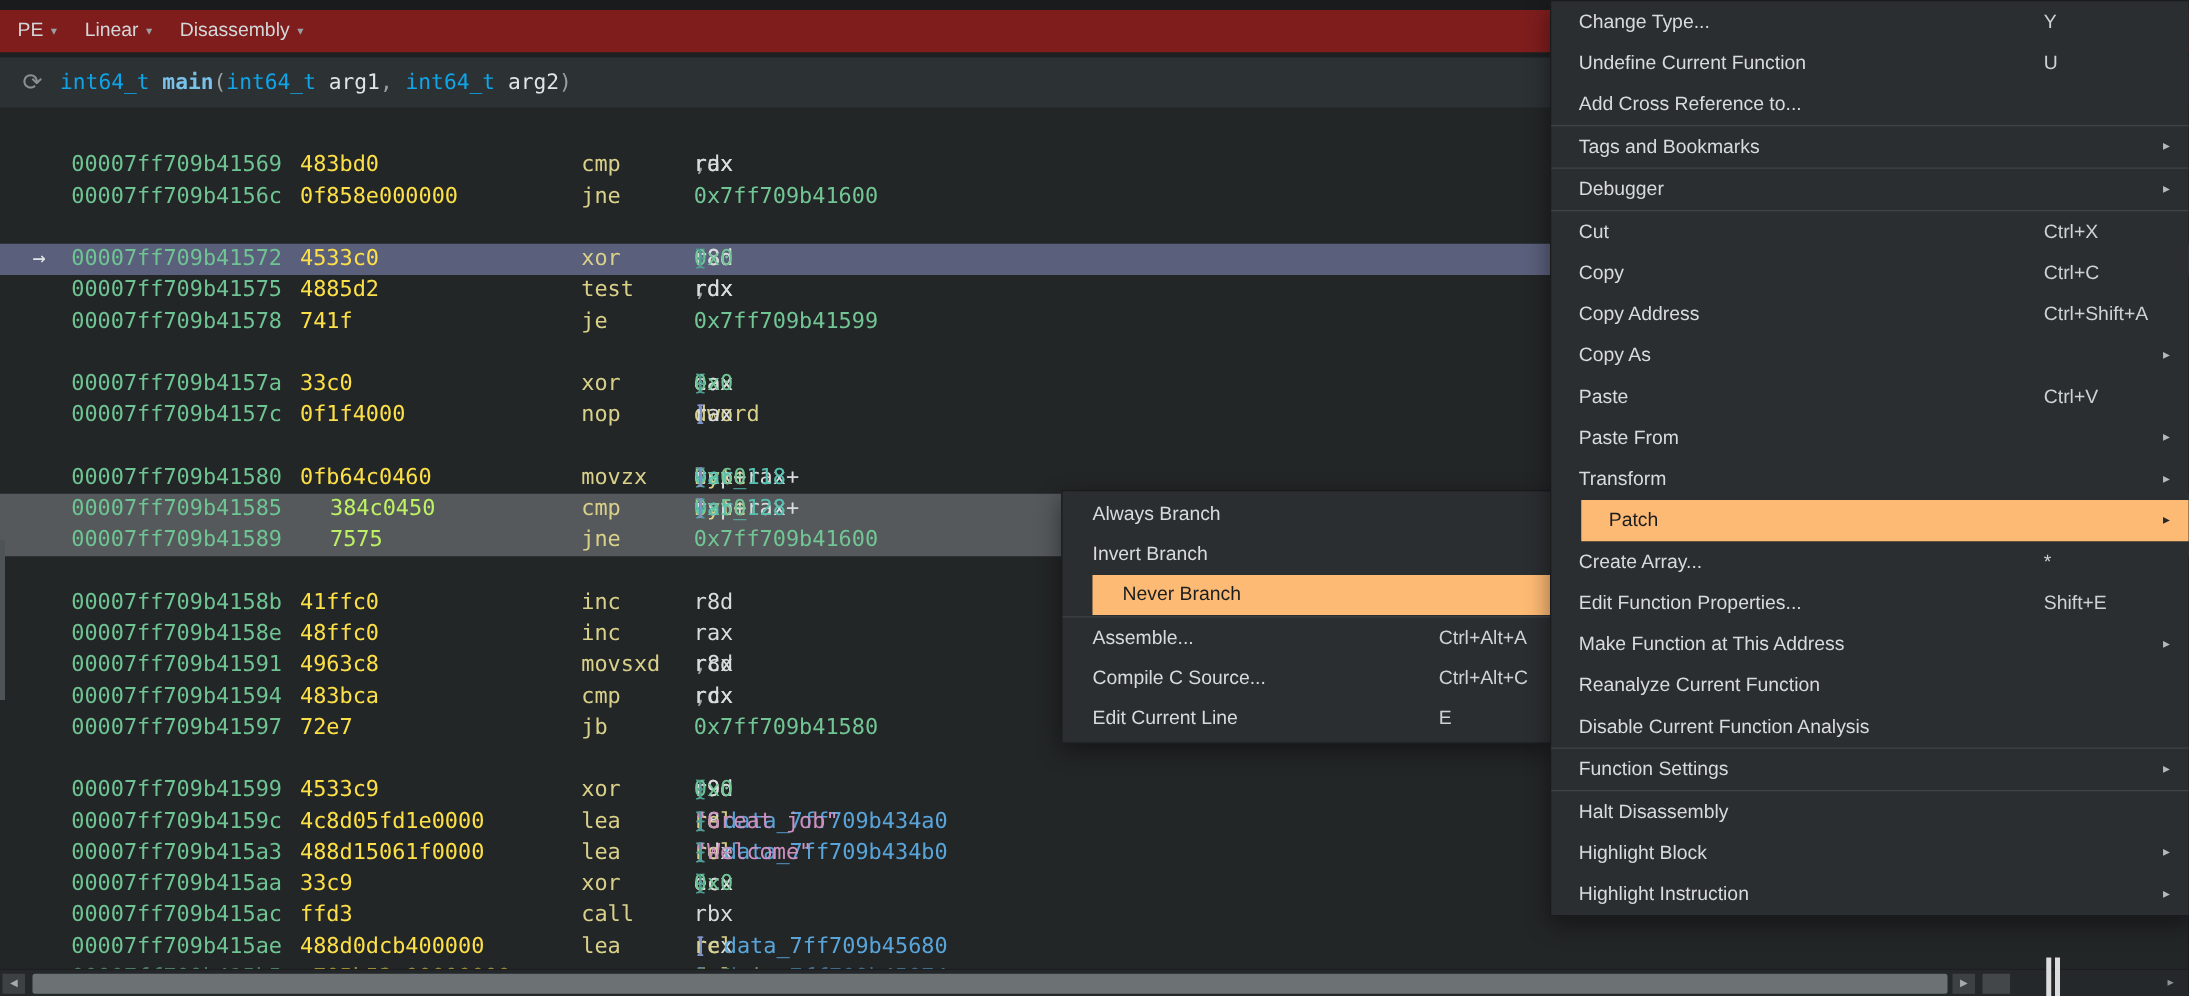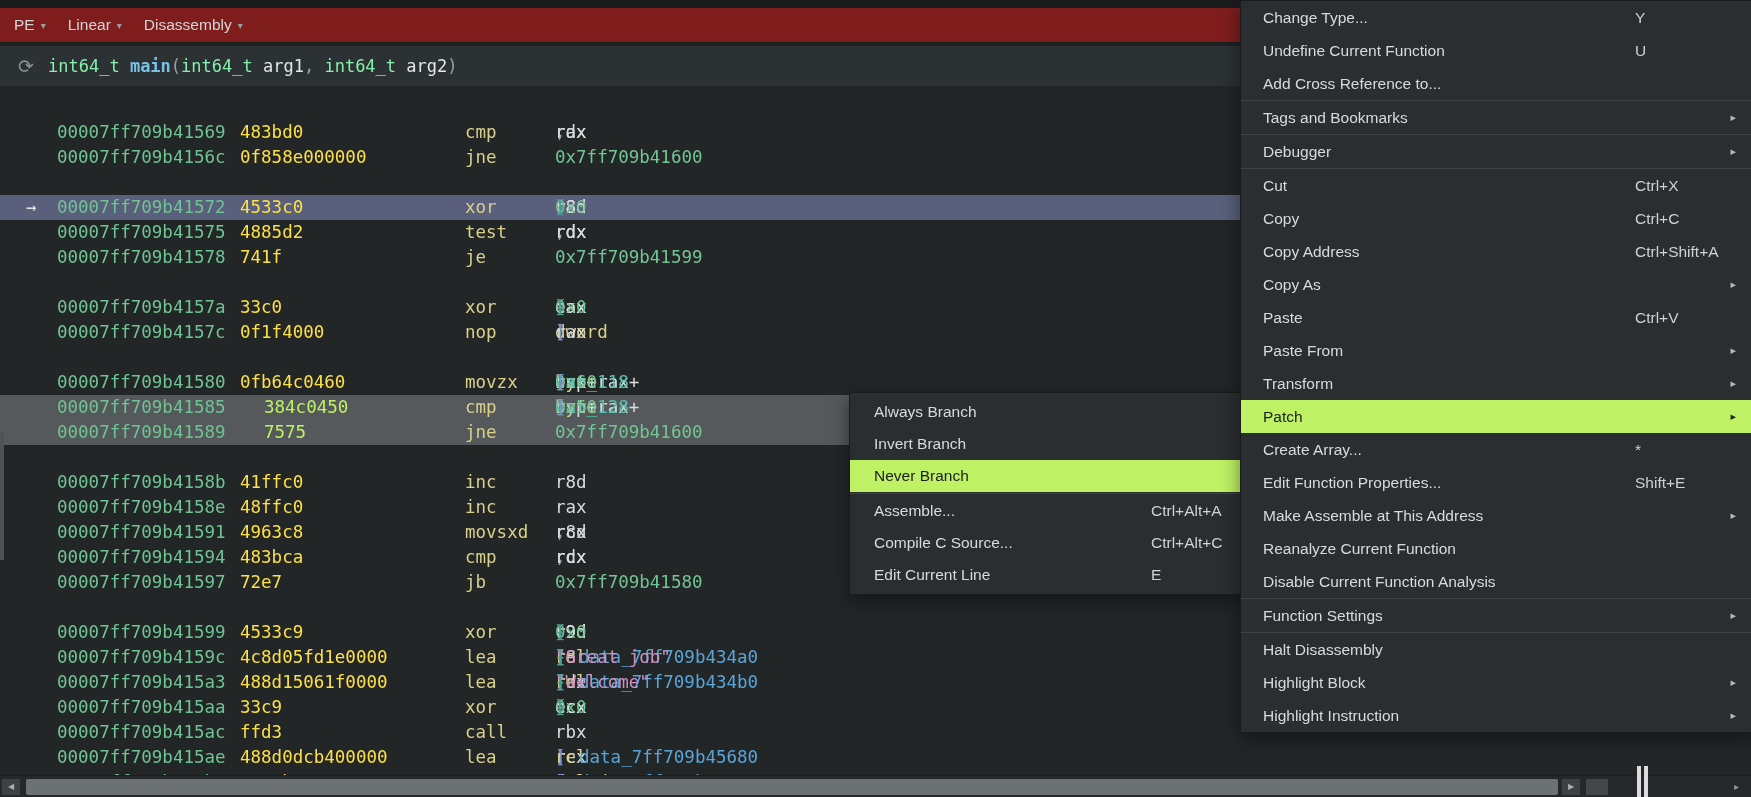--- a/index.html
+++ b/index.html
@@ -9,21 +9,21 @@
   .top-dark{position:absolute;left:0;top:0;width:100%;height:8px;background:#191b1c;}
   .toolbar{position:absolute;left:0;top:8px;width:100%;height:34px;background:#7f1d1d;
            display:flex;align-items:center;padding-left:14px;box-sizing:border-box;gap:22px;}
   .tb-item{color:#d3d7d8;font-size:15.5px;display:flex;align-items:center;gap:6px;cursor:default;}
   .tb-item .caret{color:#9aa0a2;font-size:10px;}
   .bar-gap{position:absolute;left:0;top:42px;width:100%;height:4px;background:#1d2021;}
   .funcbar{position:absolute;left:0;top:46px;width:100%;height:40px;background:#2c3134;
            display:flex;align-items:center;}
   .refresh{color:#8b9193;font-size:19px;margin-left:18px;width:30px;}
   .funcsig{font-family:"DejaVu Sans Mono",monospace;font-size:17px;white-space:pre;}
-  .ft-type{color:#86efac;} .ft-name{color:#79c1e9;font-weight:bold;}
+  .ft-type{color:#0ea5e9;} .ft-name{color:#79c1e9;font-weight:bold;}
   .ft-arg{color:#e2e5e6;font-weight:normal;} .ft-pun{color:#9aa0a1;}
   
   .disasm{position:absolute;left:0;top:120px;width:1751px;}
   .block{margin-bottom:25px;}
   .row{position:relative;height:25px;line-height:25px;width:1751px;
        font-family:"DejaVu Sans Mono",monospace;font-size:17.5px;white-space:pre;}
   .row.cur{background:#5a5f7b;}
   .row.gsel{background:#55595b;}
   .row span{position:absolute;top:0;}
   .cur-arrow{left:26px;color:#e3e6e6;}
@@ -36,21 +36,21 @@
   .t-kw{color:#d9d08a;} .t-br{color:#8091c8;} .t-brace{color:#4c9f90;}
   .t-var{color:#55c2b1;} .t-sym{color:#59a5da;margin-left:24px;} .t-str{color:#cd90c1;}
   .left-indicator{position:absolute;left:0;top:432px;width:4px;height:128px;background:#4e5355;}
   
   .menu{position:absolute;background:#2b2e30;border:1px solid #191b1c;
         box-shadow:0 6px 18px rgba(0,0,0,.45);z-index:20;box-sizing:border-box;}
   .menu-item{position:relative;color:#d8dbdc;font-size:15.5px;cursor:default;}
   .menu-item .lbl{display:inline-block;}
   .menu-item .sc{position:absolute;top:0;color:#ced2d3;}
   .menu-item .arr{position:absolute;right:16px;top:0;color:#b5b9ba;font-size:11px;}
-  .menu-item.sel{background:#bef264;color:#1b1e1f;}
+  .menu-item.sel{background:#fdba74;color:#1b1e1f;margin-left:24px;}
   .menu-item.sel .sc,.menu-item.sel .arr{color:#24292b;}
   .menu-sep{height:1px;background:#3f4346;}
   #context-menu{left:1240px;top:0;width:513px;}
   #context-menu .menu-item{height:33px;line-height:33px;padding-left:22px;}
   #context-menu .menu-item .sc{left:394px;}
   #patch-submenu{left:849px;top:392px;width:392px;padding:3px 0;}
   #patch-submenu .menu-item{height:32px;line-height:32px;padding-left:24px;}
   #patch-submenu .menu-item .sc{left:301px;}
   #patch-submenu .menu-sep{margin:1px 0;}
   
@@ -153,21 +153,21 @@
       <div class="menu-item"><span class="lbl">Cut</span><span class="sc">Ctrl+X</span></div>
       <div class="menu-item"><span class="lbl">Copy</span><span class="sc">Ctrl+C</span></div>
       <div class="menu-item"><span class="lbl">Copy Address</span><span class="sc">Ctrl+Shift+A</span></div>
       <div class="menu-item"><span class="lbl">Copy As</span><span class="arr">▸</span></div>
       <div class="menu-item"><span class="lbl">Paste</span><span class="sc">Ctrl+V</span></div>
       <div class="menu-item"><span class="lbl">Paste From</span><span class="arr">▸</span></div>
       <div class="menu-item"><span class="lbl">Transform</span><span class="arr">▸</span></div>
       <div class="menu-item sel"><span class="lbl">Patch</span><span class="arr">▸</span></div>
       <div class="menu-item"><span class="lbl">Create Array...</span><span class="sc">*</span></div>
       <div class="menu-item"><span class="lbl">Edit Function Properties...</span><span class="sc">Shift+E</span></div>
-      <div class="menu-item"><span class="lbl">Make Assemble at This Address</span><span class="arr">▸</span></div>
+      <div class="menu-item"><span class="lbl">Make Function at This Address</span><span class="arr">▸</span></div>
       <div class="menu-item"><span class="lbl">Reanalyze Current Function</span></div>
       <div class="menu-item"><span class="lbl">Disable Current Function Analysis</span></div>
       <div class="menu-sep"></div>
       <div class="menu-item"><span class="lbl">Function Settings</span><span class="arr">▸</span></div>
       <div class="menu-sep"></div>
       <div class="menu-item"><span class="lbl">Halt Disassembly</span></div>
       <div class="menu-item"><span class="lbl">Highlight Block</span><span class="arr">▸</span></div>
       <div class="menu-item"><span class="lbl">Highlight Instruction</span><span class="arr">▸</span></div>
     </div>
 

